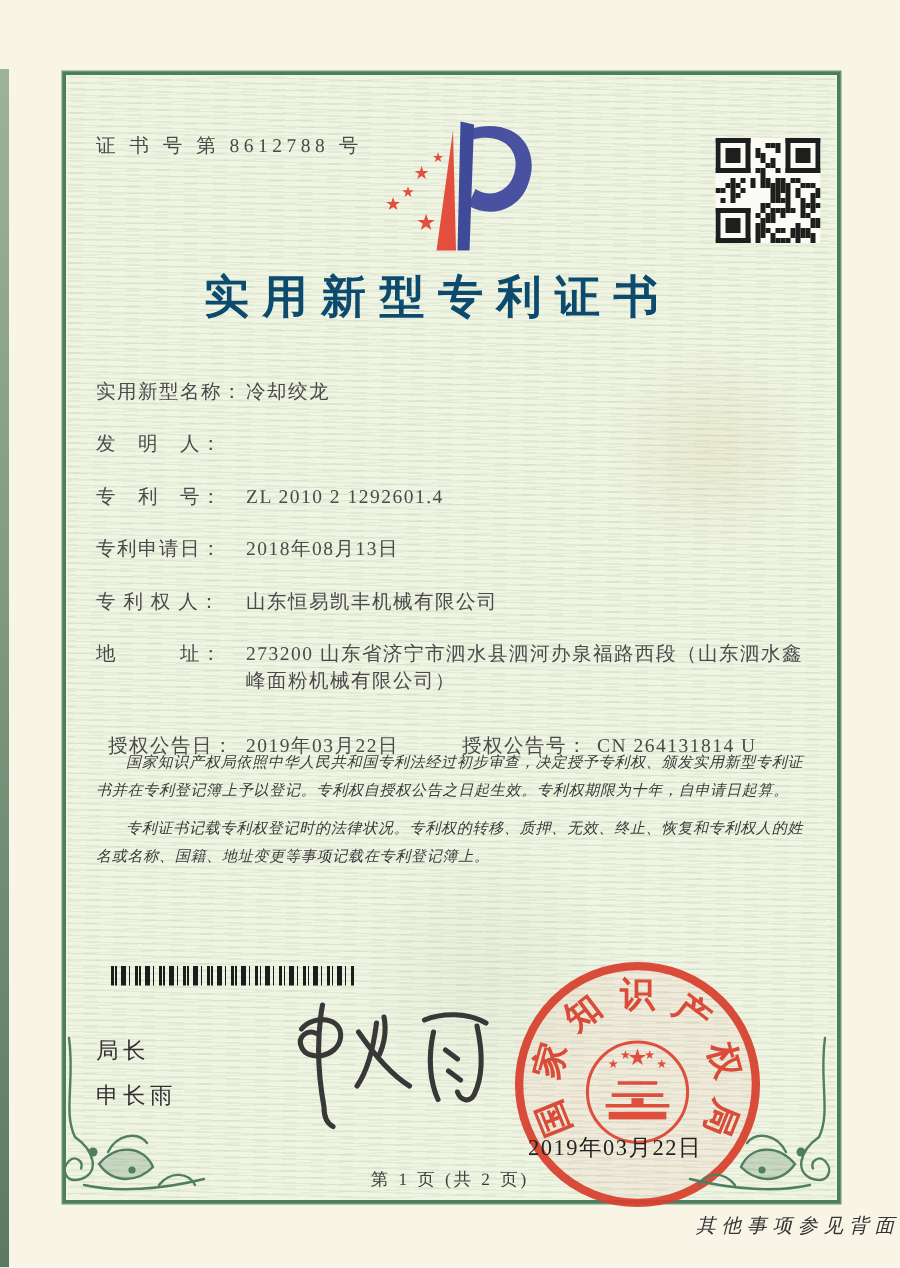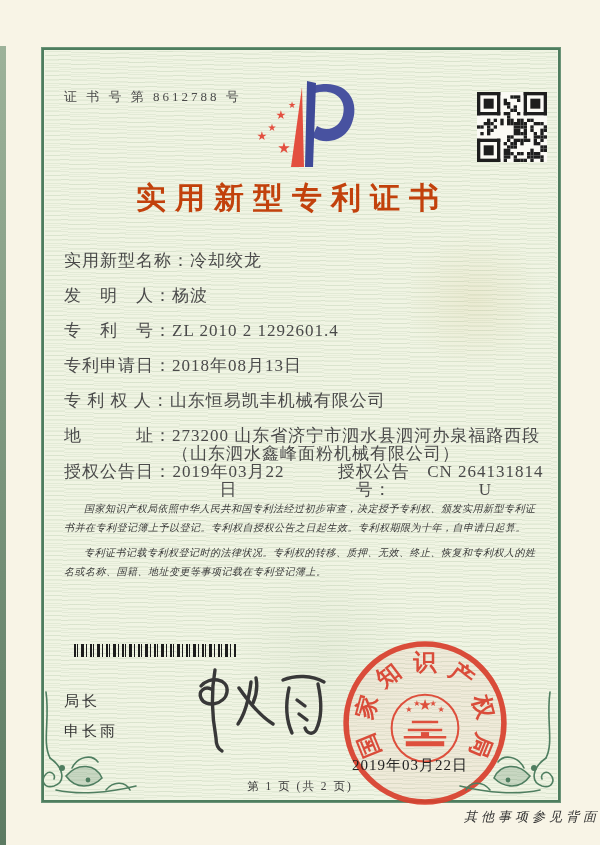--- a/index.html
+++ b/index.html
@@ -11,26 +11,26 @@
     border:2px solid #4e7d5e;box-shadow:0 0 0 1px #f0f4e3 inset, 0 0 0 1px #6b9478;
     background:
       radial-gradient(circle at 430px 250px, rgba(190,160,80,0.12), rgba(190,160,80,0) 70px),
       radial-gradient(circle at 280px 600px, rgba(120,150,110,0.07), rgba(120,150,110,0) 90px),
       repeating-linear-gradient(2deg, rgba(140,170,130,0.14) 0 1px, rgba(0,0,0,0) 1px 4px),
       repeating-linear-gradient(178deg, rgba(140,170,130,0.10) 0 1px, rgba(0,0,0,0) 1px 5px),
       #f0f4e3;}
   .abs{position:absolute;}
   .cert-number{left:64px;top:88px;font-size:13px;letter-spacing:3px;color:#4a4a4a;}
   .title{left:0;right:16px;top:178px;text-align:center;font-size:30px;letter-spacing:9px;
-    color:#c2410c;font-weight:600;}
-  .fields{left:64px;top:252px;width:480px;font-size:17px;color:#4a4a4a;letter-spacing:1px;}
+    color:#0c4a6e;font-weight:600;}
+  .fields{left:64px;top:252px;width:480px;font-size:13px;color:#4a4a4a;letter-spacing:1px;}
   .frow{display:flex;line-height:18px;margin-bottom:17px;}
   .flabel{flex:0 0 100px;white-space:nowrap;}
   .fvalue{flex:1;}
-  .frow.addr{margin-bottom:0;}
+  .frow.addr{margin-bottom:25px;}
   .frow.last{margin-bottom:0;text-align:center;}
   .gap40{flex:0 0 42px;}
   .paras{left:64px;top:500px;width:481px;}
   .paras p{margin:0 0 7px 0;font-size:10px;line-height:1.85;text-indent:2em;
     font-style:italic;color:#3a3a3a;letter-spacing:0.5px;}
   .barcode{left:74px;top:644px;width:163px;height:13px;
     background:repeating-linear-gradient(90deg,#1c1c1c 0 2px,rgba(0,0,0,0) 2px 3px,
       #1c1c1c 3px 4px,rgba(0,0,0,0) 4px 7px,#1c1c1c 7px 10px,rgba(0,0,0,0) 10px 12px,
       #1c1c1c 12px 13px,rgba(0,0,0,0) 13px 16px);}
   .director{left:64px;top:686px;font-size:15px;color:#333;letter-spacing:3px;line-height:30px;}
@@ -208,21 +208,20 @@
 
   <div class="abs title">实用新型专利证书</div>
 
   <div class="abs fields">
     <div class="frow">
       <span class="flabel">实用新型名称：</span>
       <span class="fvalue">冷却绞龙</span>
     </div>
     <div class="frow">
       <span class="flabel">发　明　人：</span>
-      <span class="fvalue">杨波</span>
     </div>
     <div class="frow">
       <span class="flabel">专　利　号：</span>
       <span class="fvalue">ZL 2010 2 1292601.4</span>
     </div>
     <div class="frow">
       <span class="flabel">专利申请日：</span>
       <span class="fvalue">2018年08月13日</span>
     </div>
     <div class="frow">

